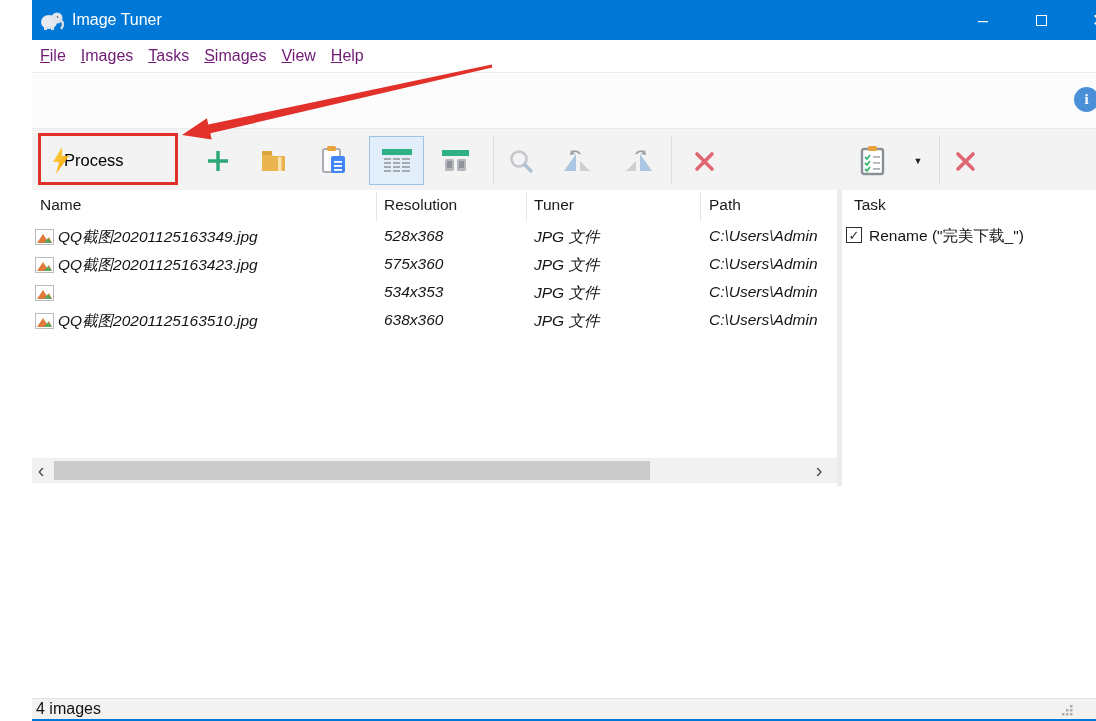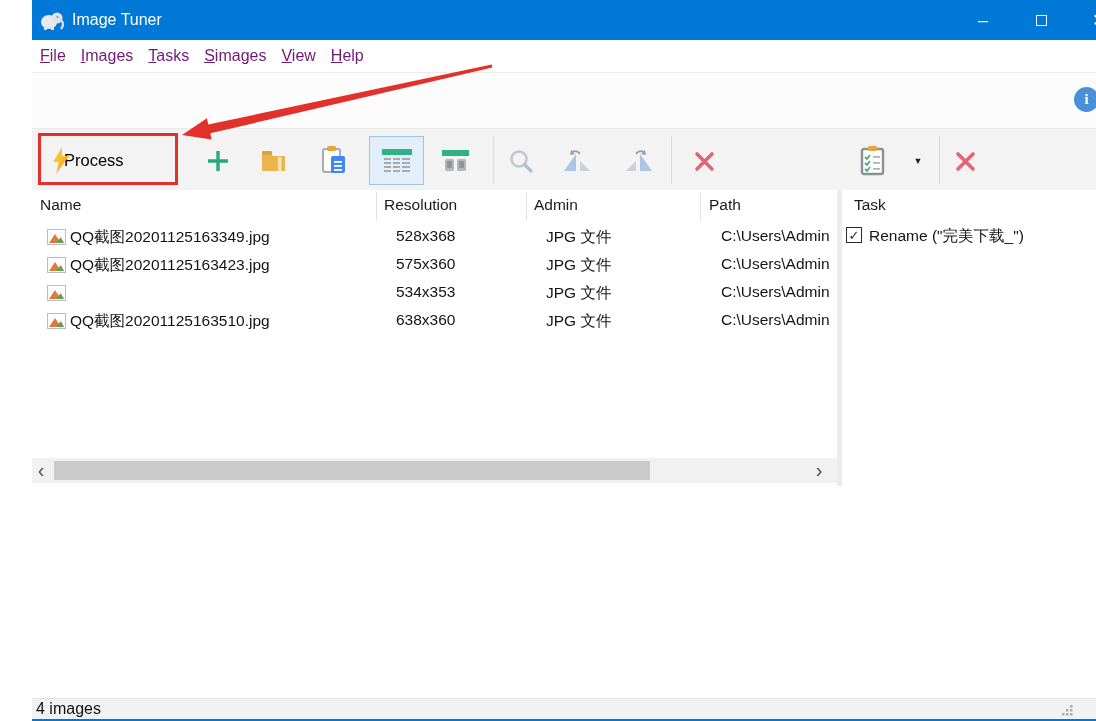--- a/index.html
+++ b/index.html
@@ -43,21 +43,21 @@
   .anno-rect { position:absolute; left:6px; top:4px; width:140px; height:52px;
                border:3px solid #e2312b; pointer-events:none; }
 
   
   .listpanel { position:absolute; left:0; top:190px; width:805px; height:296px; background:#fff; }
   .panel-sep { position:absolute; left:805px; top:190px; width:5px; height:296px; background:#ececec; }
   .taskpanel { position:absolute; left:810px; top:190px; width:286px; height:296px; background:#fff; }
   .hdr-row { position:absolute; left:0; top:0; width:805px; height:33px; background:#fff;padding-left:19px; }
   .hdr-cell { position:absolute; top:6px; font-size:15.5px; color:#1a1a1a; }
   .hdr-line { position:absolute; top:2px; width:1px; height:29px; background:#e3e3e3; }
-  .t-row { position:absolute; left:12px; width:805px; height:28px; }
+  .t-row { position:absolute; left:0; width:805px; height:28px;font-style:italic; }
   .cell { position:absolute; top:4px; font-size:15.5px; color:#141414; white-space:nowrap; overflow:hidden; }
   .pic-ico { position:absolute; left:3px; top:6px; }
 
   
   .hscroll { position:absolute; left:0; top:268px; width:805px; height:25px; background:#f1f1f1; }
   .scroll-arrow { position:absolute; top:0; width:18px; height:25px; display:flex; align-items:center;
                   justify-content:center; color:#4a4a4a; font-size:20px; }
   .scroll-thumb { position:absolute; left:22px; top:3px; width:596px; height:19px; background:#cbcbcb; }
 
   
@@ -245,21 +245,21 @@
       <svg width="23" height="23" viewBox="0 0 23 23">
         <path d="M4,4 L19,19 M19,4 L4,19" stroke="#e06673" stroke-width="3.6" stroke-linecap="round"></path>
       </svg>
     </div>
   </div>
 
   <div class="listpanel">
     <div class="hdr-row">
       <span class="hdr-cell" style="left:8px;">Name</span>
       <span class="hdr-cell" style="left:352px;">Resolution</span>
-      <span class="hdr-cell" style="left:502px;">Admin</span>
+      <span class="hdr-cell" style="left:502px;">Tuner</span>
       <span class="hdr-cell" style="left:677px;text-align:center;">Path</span>
       <span class="hdr-line" style="left:344px;"></span>
       <span class="hdr-line" style="left:494px;"></span>
       <span class="hdr-line" style="left:668px;"></span>
     </div>
 
     <div class="t-row" style="top:33px;">
       <svg class="pic-ico" width="19" height="16" viewBox="0 0 19 16">
         <rect x="0.5" y="0.5" width="18" height="15" fill="#fff" stroke="#b9bdc2"></rect>
         <polygon points="2,14 8,5 12,11 14,8 17,14" fill="#e07a3a"></polygon>

